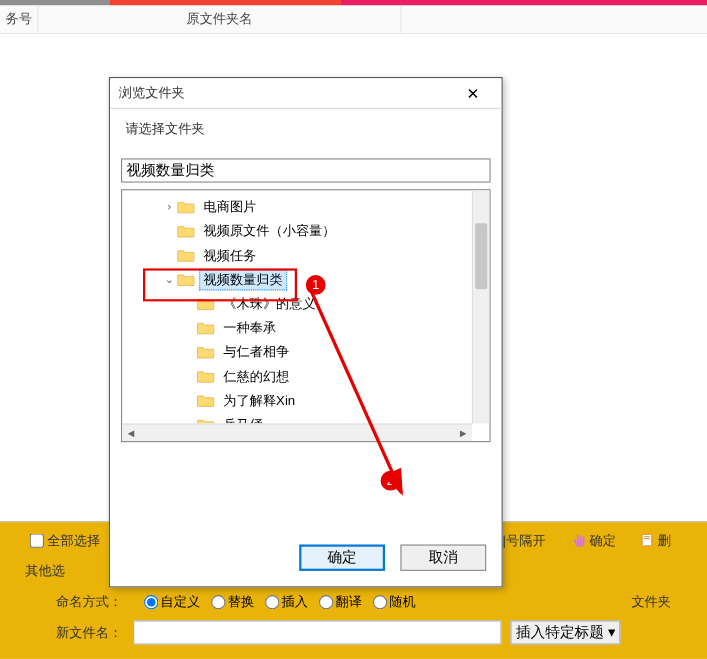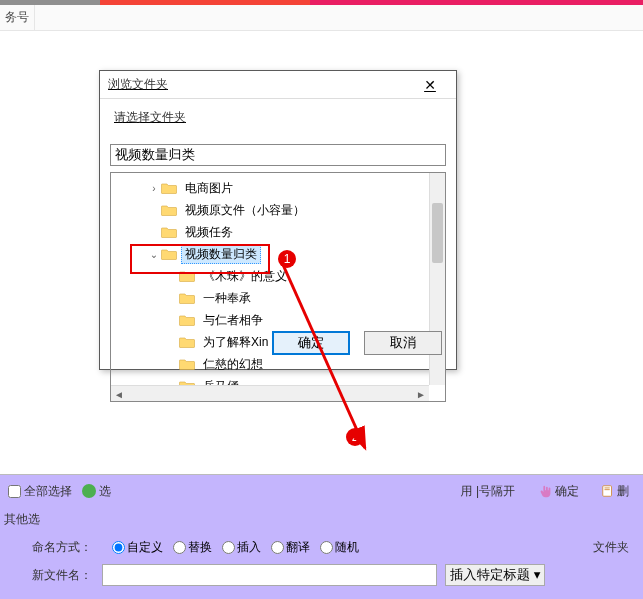--- a/index.html
+++ b/index.html
@@ -12,33 +12,33 @@
   
   .thead { position:absolute; top:5px; left:0; right:0; height:26px; border-bottom:1px solid #e6e6e6; background:#fafafa; display:flex; }
   .thead .col { border-right:1px solid #e6e6e6; display:flex; align-items:center; justify-content:center; color:#444; }
   .thead .c1 { width:35px;text-align:right; }
   .thead .c2 { width:330px; }
   .thead .c3 { width:205px; }
   .thead .c4 { flex:1; border-right:none; }
   
   .tbody { position:absolute; top:31px; left:0; right:0; bottom:125px; background:#fff; }
   
-  .bottom { position:absolute; left:0; right:0; bottom:0; height:125px; border-top:1px solid #bbb; background:#c4b5fd; padding:4px 4px; }
+  .bottom { position:absolute; left:0; right:0; bottom:0; height:125px; border-top:1px solid #bbb; background:#eab308; padding:4px 23px; }
   .row { display:flex; align-items:center; height:24px; margin-bottom:4px; }
   .row label, .row span.lbl { margin-right:10px; color:#333; }
   .chk { width:13px; height:13px; margin-right:3px; vertical-align:middle; }
   .gap { flex:1; }
   .dotgreen { width:14px; height:14px; border-radius:50%; background:#4caf50; display:inline-block; margin-right:3px; }
   .hand { width:14px; height:14px; display:inline-block; margin-right:2px; }
   .hand svg { width:14px; height:14px; }
   .radio { margin:0 2px 0 10px; vertical-align:middle; }
   .newname-input { width:335px; height:22px; border:1px solid #a9a9a9; padding:2px 4px; }
   .insert-sel { height:22px; border:1px solid #a9a9a9; background:#efefef; padding:0 4px; }
   
-  .dialog { position:absolute; left:99px; top:70px; width:358px; height:300px; border:1px solid #5a5a5a; background:#fff; box-shadow:2px 2px 6px rgba(0,0,0,.25);text-decoration:underline; }
+  .dialog { position:absolute; left:99px; top:70px; width:358px; height:464px; border:1px solid #5a5a5a; background:#fff; box-shadow:2px 2px 6px rgba(0,0,0,.25); }
   .dialog .titlebar { height:28px; display:flex; align-items:center; padding:0 8px; border-bottom:1px solid #ddd; }
   .dialog .titlebar .ttl { flex:1; color:#333; }
   .dialog .closebtn { width:36px; height:22px; display:flex; align-items:center; justify-content:center; font-size:14px; cursor:pointer; }
   .dialog .instr { padding:10px 14px 4px; color:#333; }
   .dialog .pathbox { margin:14px 10px 6px; }
   .dialog .pathbox input { width:100%; height:22px; border:1px solid #888; padding:2px 4px; }
   .tree-wrap { margin:2px 10px 0; border:1px solid #888; height:230px; position:relative; overflow:hidden; }
   .tree { position:absolute; inset:0 16px 16px 0; overflow:hidden; padding:4px 0 0 0; }
   .tree-row { display:flex; align-items:center; height:22px; }
   .tree-row .indent { display:inline-block; }
@@ -64,20 +64,21 @@
 <body>
 
 <div class="topbar">
   <div class="seg1"></div>
     <div class="seg2"></div>
     <div class="seg3"></div>
 </div>
 
 <div class="thead">
   <div class="col c1">务号</div>
+  <div class="col c2">原文件夹名</div>
 </div>
 <div class="tbody"></div>
 
 <div class="bottom">
   <div class="row">
     <input type="checkbox" class="chk" style="">
     <span class="lbl">全部选择</span>
     <span class="dotgreen"></span>
     <span class="lbl">选</span>
     <span class="gap"></span>
@@ -207,31 +208,31 @@
           <span class="flabel">与仁者相争</span>
         </div>
         <div class="tree-row">
           <span class="indent" style="width: 54px;"></span>
           <span class="exp"></span>
           <span class="ficon">
             <svg viewBox="0 0 16 14">
               <path fill="#ffd972" stroke="#d6a93f" stroke-width=".6" d="M1 3h5l1.2 1.5H15c.3 0 .5.2.5.5v7c0 .3-.2.5-.5.5H1c-.3 0-.5-.2-.5-.5V3.5C.5 3.2.7 3 1 3z"></path>
             </svg>
           </span>
+          <span class="flabel">仁慈的幻想</span>
+        </div>
+        <div class="tree-row">
+          <span class="indent" style="width: 54px;"></span>
+          <span class="exp"></span>
+          <span class="ficon">
+            <svg viewBox="0 0 16 14">
+              <path fill="#ffd972" stroke="#d6a93f" stroke-width=".6" d="M1 3h5l1.2 1.5H15c.3 0 .5.2.5.5v7c0 .3-.2.5-.5.5H1c-.3 0-.5-.2-.5-.5V3.5C.5 3.2.7 3 1 3z"></path>
+            </svg>
+          </span>
           <span class="flabel">为了解释Xin</span>
-        </div>
-        <div class="tree-row">
-          <span class="indent" style="width: 54px;"></span>
-          <span class="exp"></span>
-          <span class="ficon">
-            <svg viewBox="0 0 16 14">
-              <path fill="#ffd972" stroke="#d6a93f" stroke-width=".6" d="M1 3h5l1.2 1.5H15c.3 0 .5.2.5.5v7c0 .3-.2.5-.5.5H1c-.3 0-.5-.2-.5-.5V3.5C.5 3.2.7 3 1 3z"></path>
-            </svg>
-          </span>
-          <span class="flabel">仁慈的幻想</span>
         </div>
         <div class="tree-row">
           <span class="indent" style="width: 54px;"></span>
           <span class="exp"></span>
           <span class="ficon">
             <svg viewBox="0 0 16 14">
               <path fill="#ffd972" stroke="#d6a93f" stroke-width=".6" d="M1 3h5l1.2 1.5H15c.3 0 .5.2.5.5v7c0 .3-.2.5-.5.5H1c-.3 0-.5-.2-.5-.5V3.5C.5 3.2.7 3 1 3z"></path>
             </svg>
           </span>
           <span class="flabel">兵马俑</span>

